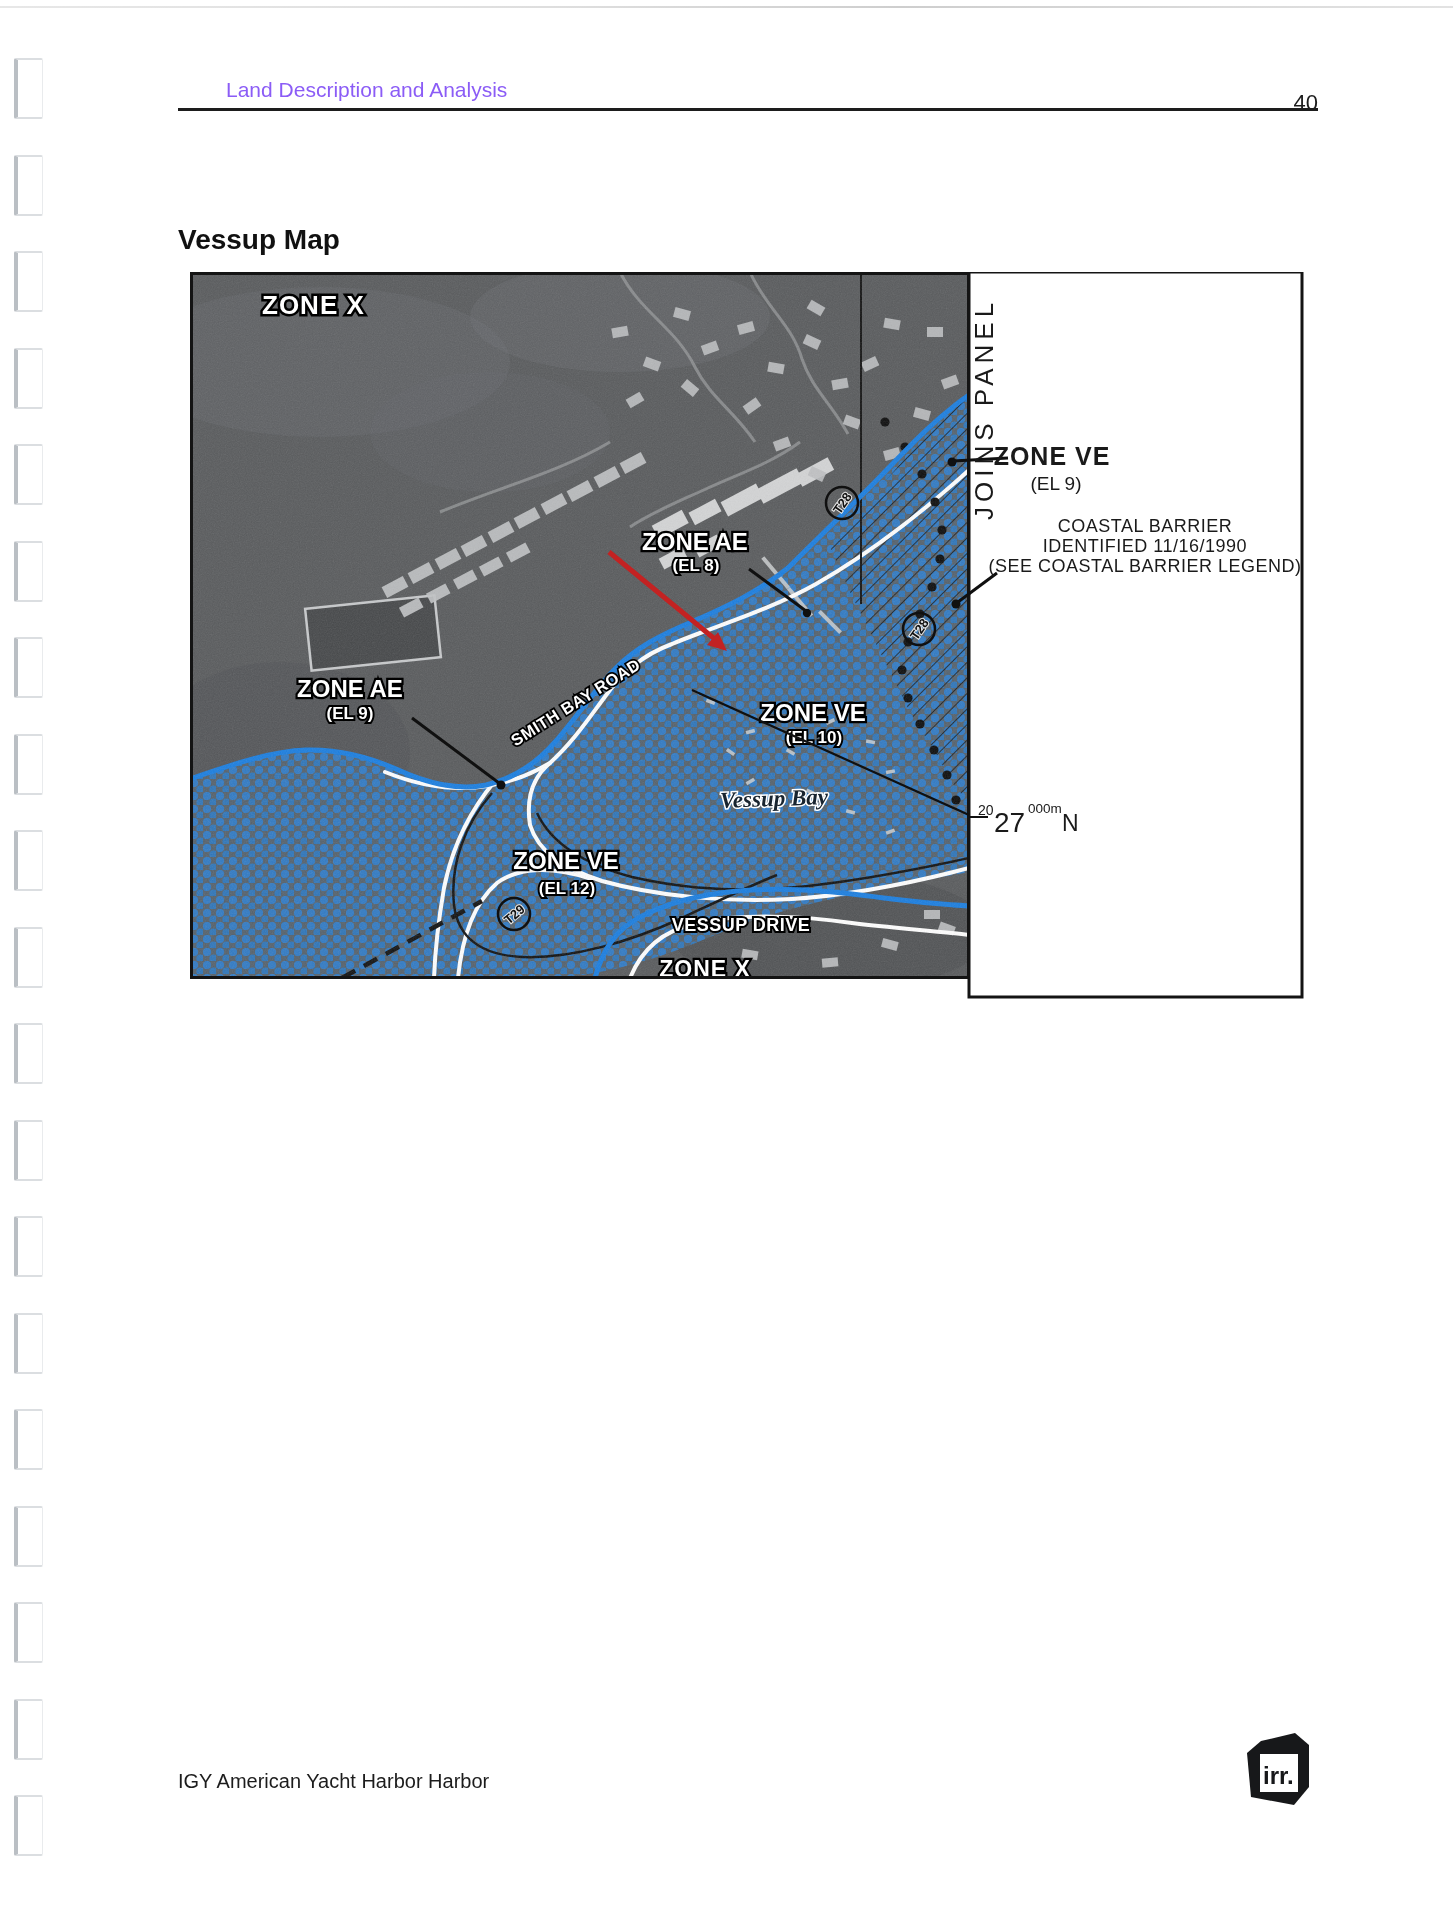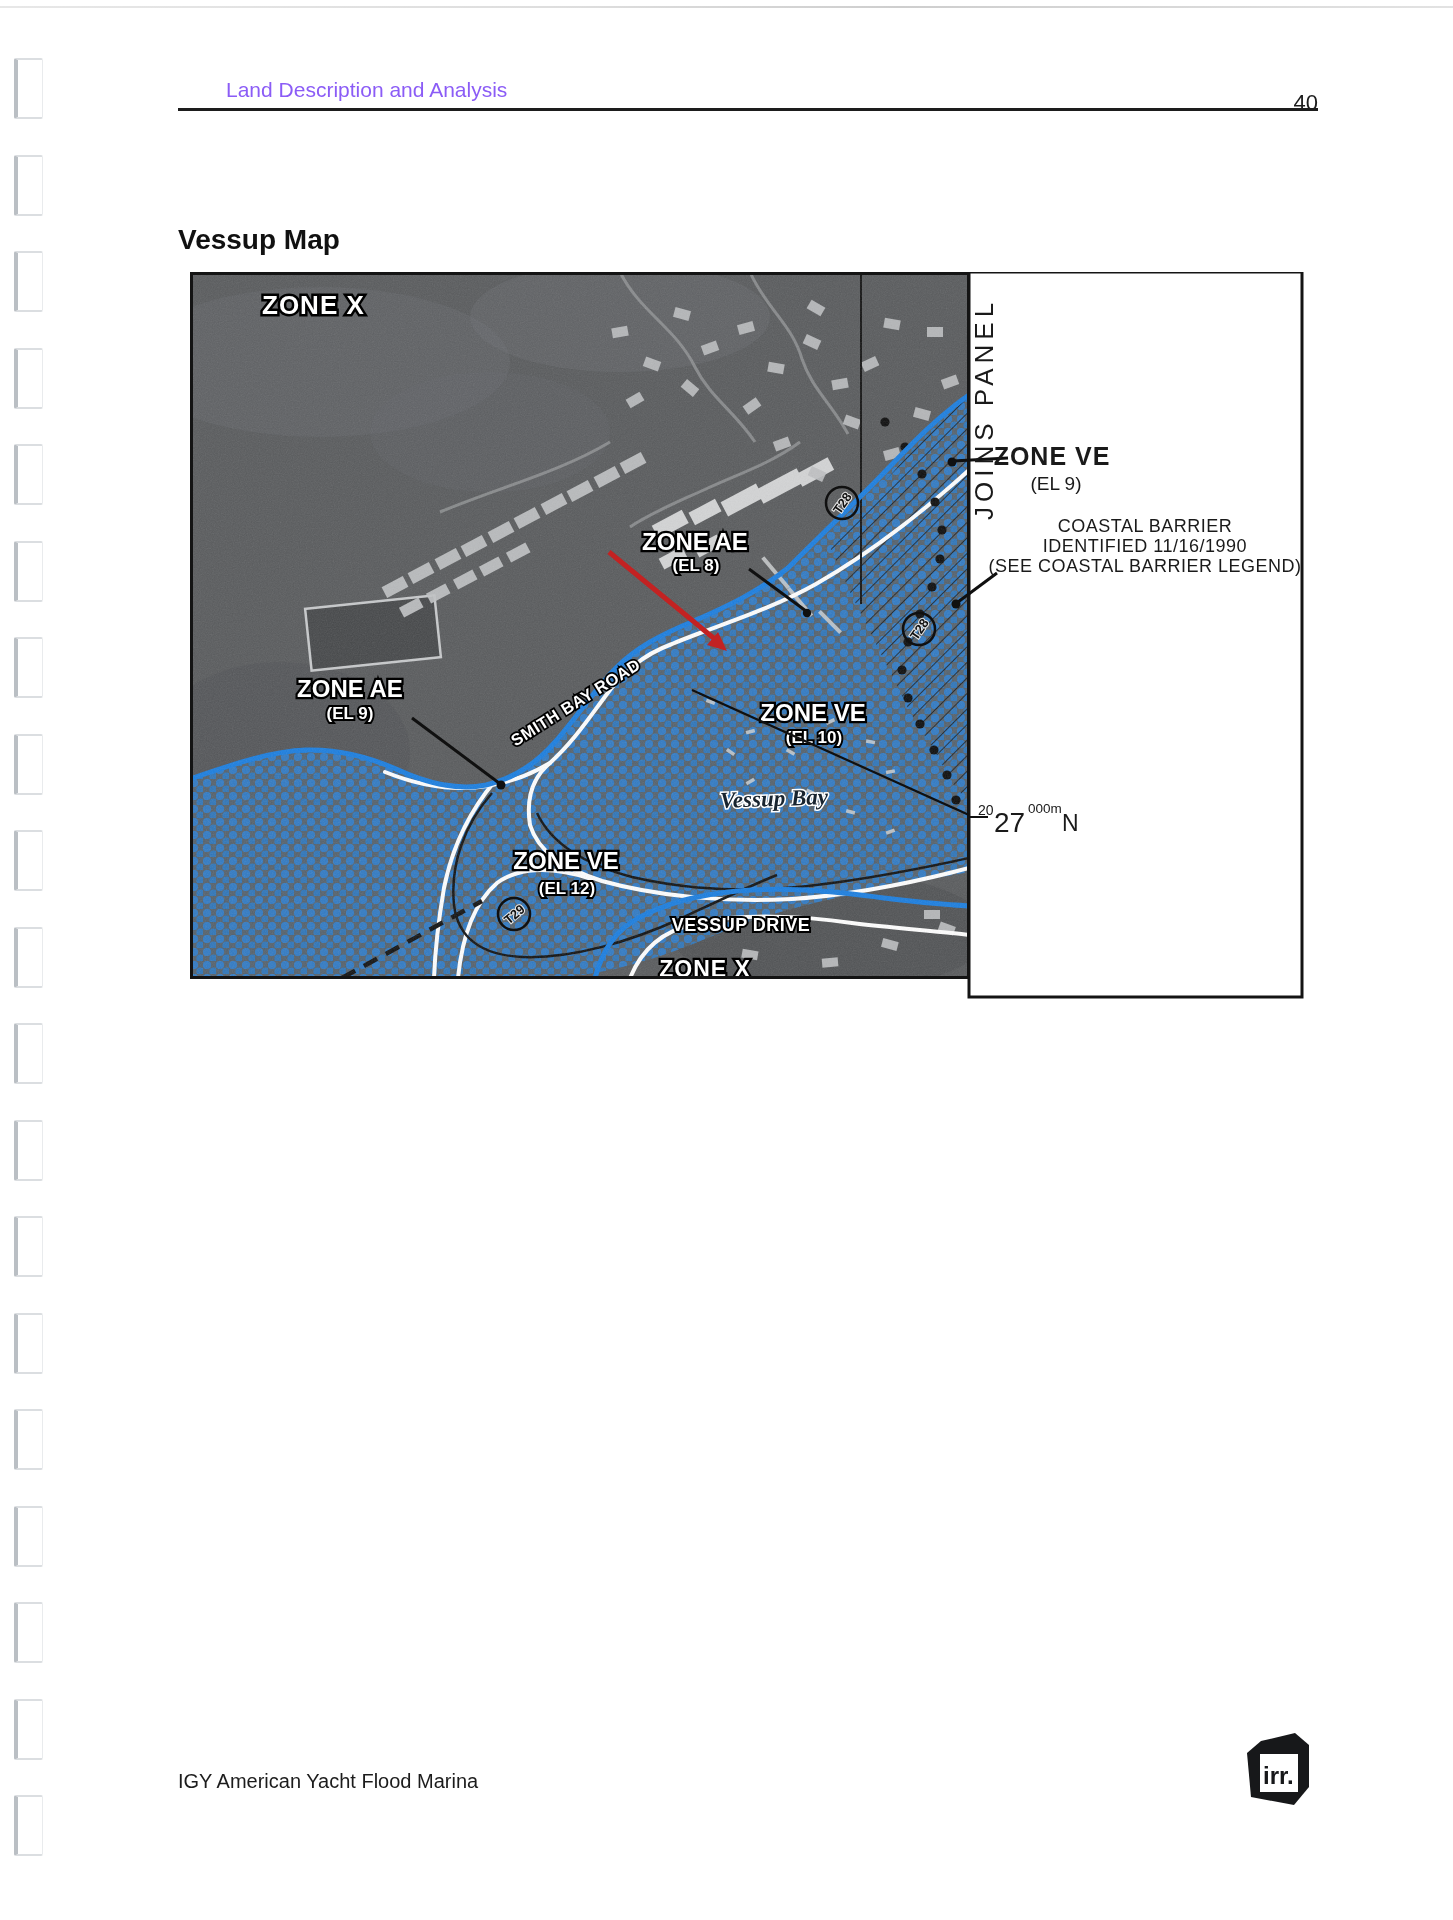--- a/index.html
+++ b/index.html
@@ -293,21 +293,21 @@
     <text x="955" y="280" font-size="18" letter-spacing=".5" text-anchor="middle">IDENTIFIED 11/16/1990</text>
     <text x="955" y="300" font-size="18" letter-spacing=".5" text-anchor="middle">(SEE COASTAL BARRIER LEGEND)</text>
     <text x="788" y="543" font-size="14">20</text>
     <text x="804" y="560" font-size="28">27</text>
     <text x="838" y="541" font-size="13.5">000m</text>
     <text x="872" y="559" font-size="23">N</text>
   </g>
 </svg>
 </div>
 
-<div class="ftr-name">IGY American Yacht Flood Marina</div>
+<div class="ftr-name">IGY American Yacht Harbor Harbor</div>
 
 <div class="irr-logo">
   <svg width="66" height="76" viewBox="0 0 66 76">
     <path d="M16,9 L50,1 L64,13 L64,55 L49,73 L6,65 L2,21 Z" fill="#17181a"></path>
     <rect x="15" y="22" width="38" height="38" fill="#ffffff"></rect>
     <text x="18" y="52" font-family="Liberation Sans, sans-serif" font-weight="bold" font-size="24" fill="#17181a">irr.</text>
   </svg>
 </div>
 
 

